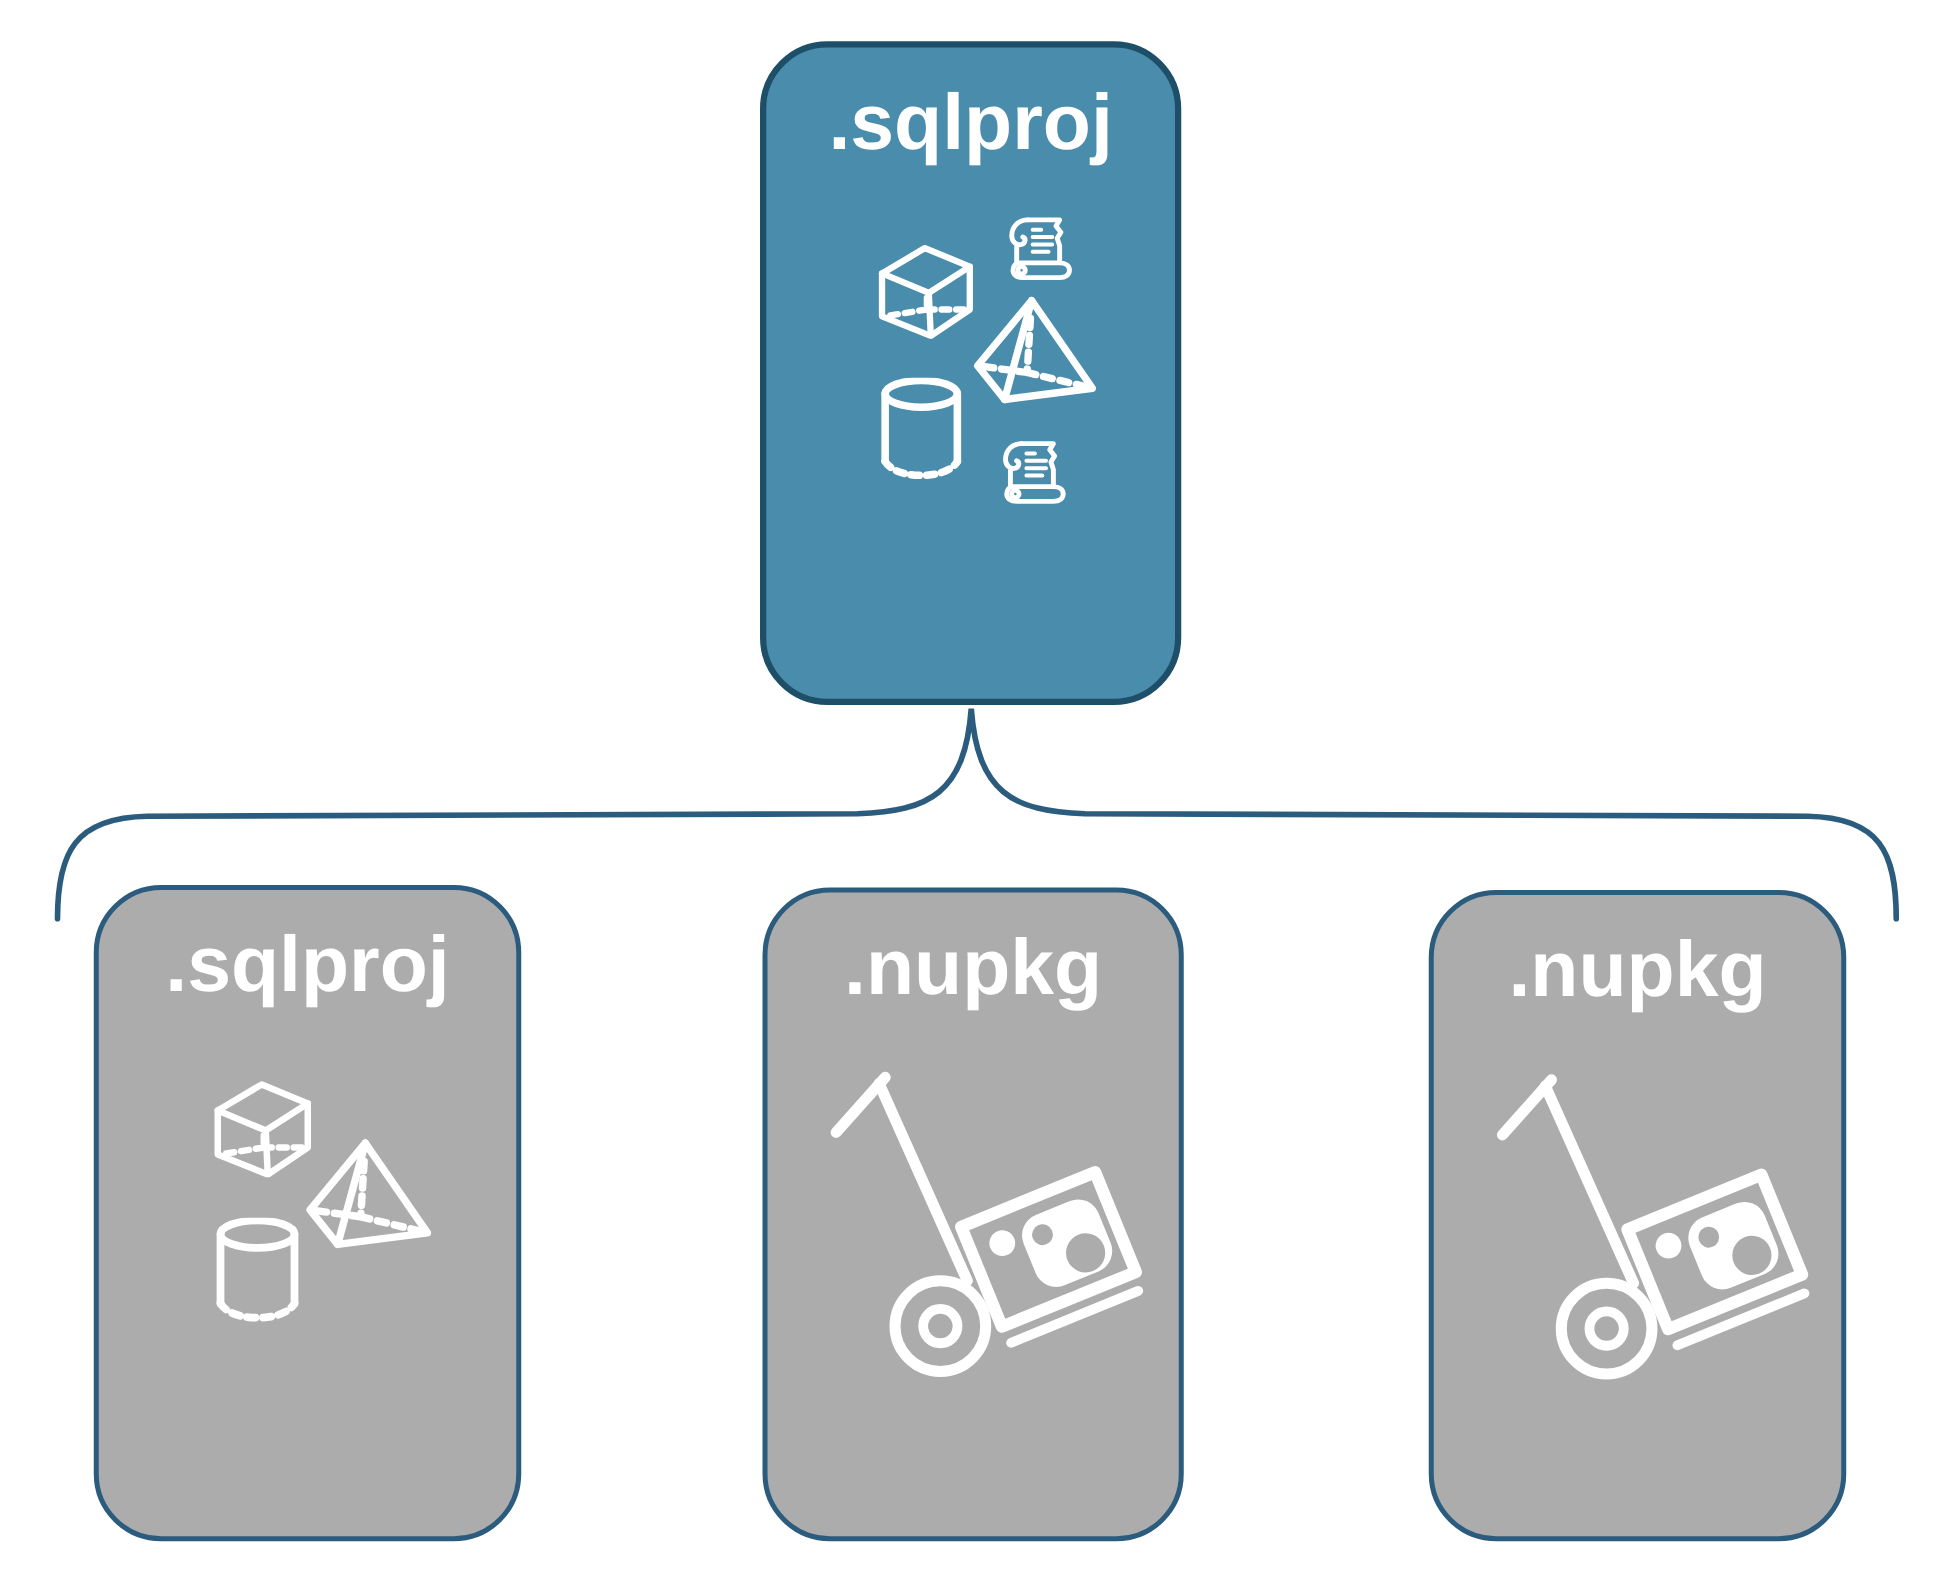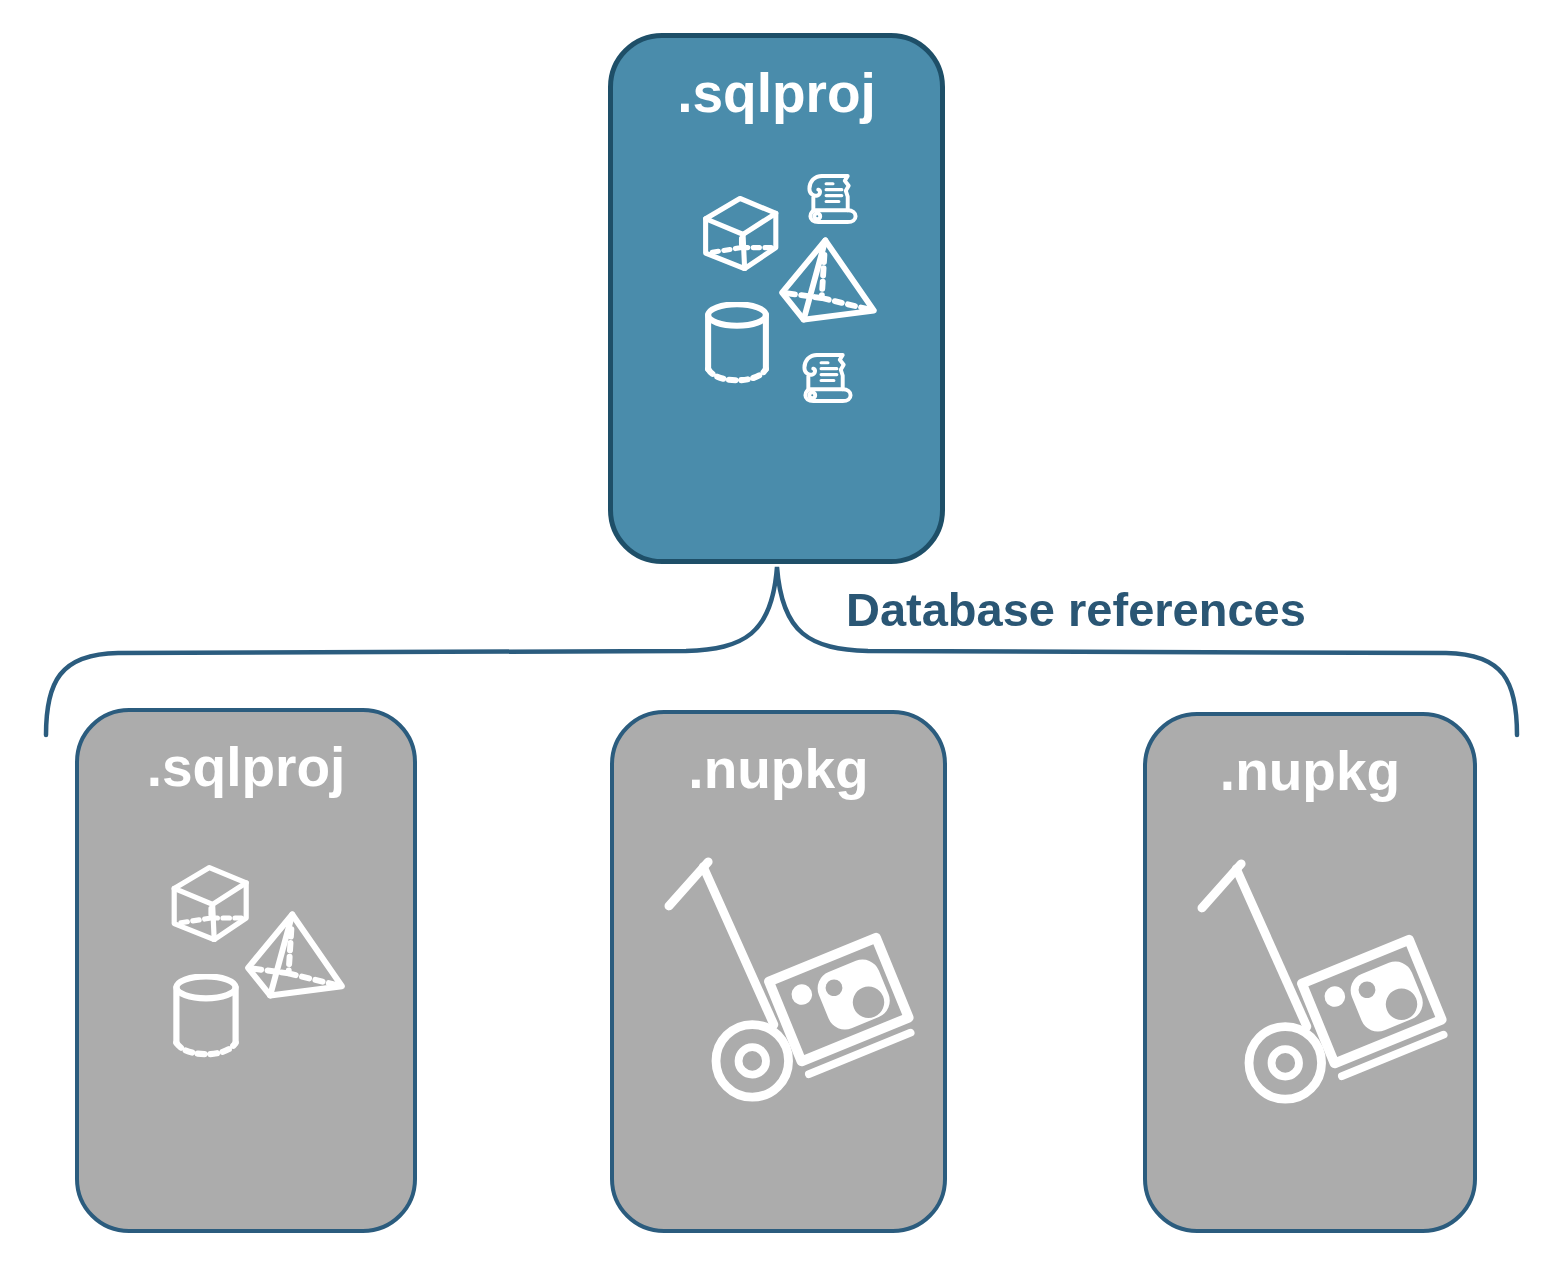--- a/index.html
+++ b/index.html
@@ -12,21 +12,21 @@
   .canvas{position:relative;width:1566px;height:1274px;background:var(--canvas-bg);
           font-family:"Liberation Sans",sans-serif;overflow:hidden;}
   .node{position:absolute;border-radius:54px;box-sizing:border-box;}
   .node-root{left:608px;top:33px;width:337px;height:531px;
              background:var(--root-fill);border:5px solid var(--root-border);}
   .node-child{background:var(--child-fill);border:4px solid var(--child-border);}
   .node-child-1{left:75px;top:708px;width:342px;height:525px;}
   .node-child-2{left:610px;top:710px;width:337px;height:523px;}
   .node-child-3{left:1143px;top:712px;width:334px;height:521px;}
   .node-title{margin-top:24px;text-align:center;color:#fff;
-              font-size:55px;font-weight:700;line-height:1.15;letter-spacing:0px;}
+              font-size:63px;font-weight:700;line-height:1.15;letter-spacing:0px;}
   .icon{position:absolute;stroke:var(--icon);fill:none;}
   .connector-svg{position:absolute;left:0;top:0;width:1566px;height:1274px;pointer-events:none;}
   .edge-label{position:absolute;left:846px;top:582px;
               font-size:47px;font-weight:700;color:var(--edge-label-text);white-space:nowrap;}
   .defs{position:absolute;width:0;height:0;overflow:hidden;}
 </style>
 </head>
 <body>
 
 <svg class="defs" aria-hidden="true">
@@ -84,21 +84,20 @@
   </defs>
 </svg>
 
 <div class="canvas">
 
   <svg class="connector-svg" viewBox="0 0 1566 1274">
     <path d="M46 735 C46 682 60 654 118 653 L686 651 C744 649 772 634 777 567
              C782 634 810 649 868 651 L1446 653 C1504 654 1517 682 1517 735" fill="none" stroke="var(--connector)" stroke-width="4.5" stroke-linecap="round"></path>
   </svg>
 
-  <div class="edge-label">Database references</div>
 
   <div class="node node-root">
     <div class="node-title">.sqlproj</div>
     <svg class="icon" style="left:85px;top:155px;width:87px;height:78px">
         <use href="#sym-cube"></use>
       </svg>
     <svg class="icon" style="left:188px;top:133px;width:62px;height:55px">
         <use href="#sym-scroll"></use>
       </svg>
     <svg class="icon" style="left:165px;top:197px;width:100px;height:90px">

